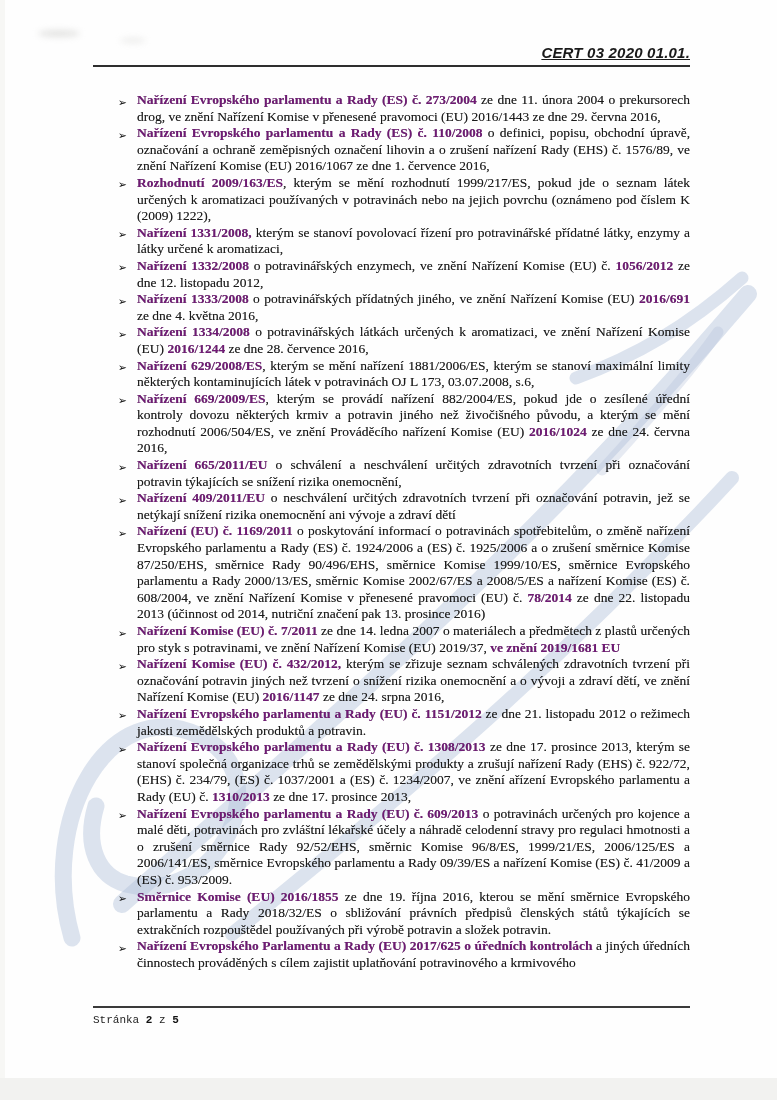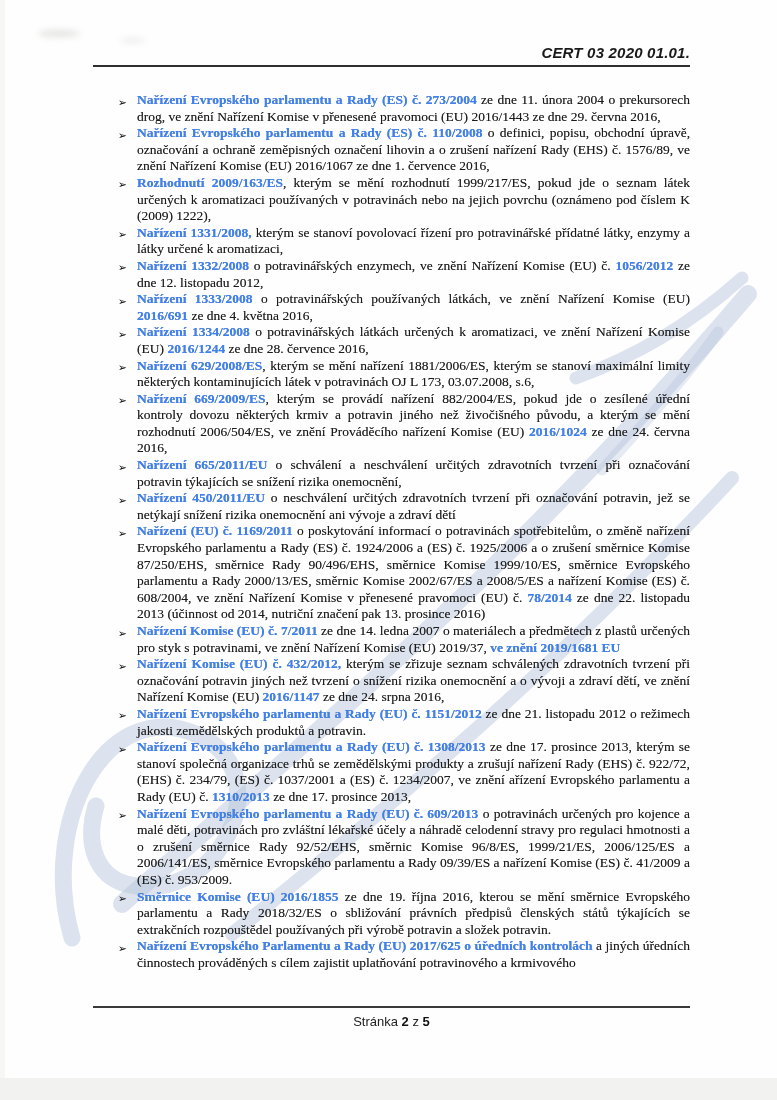--- a/index.html
+++ b/index.html
@@ -24,44 +24,45 @@
 
   .header{
     position:absolute;top:44px;left:93px;width:597px;z-index:2;
     text-align:right;
     font-family:"Liberation Sans",sans-serif;
     font-style:italic;font-weight:bold;
     font-size:15px;line-height:18px;color:#1a1a1a;
     border-bottom:2px solid #2e2e2e;
     padding-bottom:3px;
     letter-spacing:.2px;
+    text-decoration:underline;
   }
 
   .reg-list{
     position:absolute;top:92px;left:118px;width:572px;z-index:1;
     margin:0;padding:0;list-style:none;
     font-size:13.5px;line-height:16.6px;color:#1b1b1b;
     text-shadow:0 0 .4px rgba(0,0,0,.45);
   }
   .reg-list li{
     position:relative;padding-left:19px;text-align:justify;
   }
   .reg-list .marker{
     position:absolute;left:0;top:1.5px;
     font-family:"DejaVu Sans",sans-serif;
     font-size:10.5px;color:#1b1b1b;
   }
-  .reg-list b{font-weight:bold;color:#3b82f6;}
+  .reg-list b{font-weight:bold;color:#701a75;}
 
   .footer{
     position:absolute;top:1006px;left:93px;width:597px;z-index:2;
     border-top:2px solid #3a3a3a;
-    text-align:center;
-    font-family:Liberation Sans, sans-serif;
-    font-size:13px;color:#222;
+    text-align:left;
+    font-family:Liberation Mono, monospace;
+    font-size:11px;color:#222;
     padding-top:6px;
   }
   .footer b{font-weight:bold;color:#111;}
 </style>
 </head>
 <body>
 
 <div class="page">
 
   <svg class="watermark" width="777" height="1100" viewBox="0 0 777 1100" xmlns="http://www.w3.org/2000/svg">
@@ -82,26 +83,26 @@
   <div class="header">
     <span>CERT 03 2020 01.01.</span>
   </div>
 
   <ul class="reg-list">
       <li><span class="marker">➢</span><span><b>Nařízení Evropského parlamentu a Rady (ES) č. 273/2004</b><span> ze dne 11. února 2004 o prekursorech drog, ve znění Nařízení Komise v přenesené pravomoci (EU) 2016/1443 ze dne 29. června 2016,</span></span></li>
       <li><span class="marker">➢</span><span><b>Nařízení Evropského parlamentu a Rady (ES) č. 110/2008</b><span> o definici, popisu, obchodní úpravě, označování a ochraně zeměpisných označení lihovin a o zrušení nařízení Rady (EHS) č. 1576/89, ve znění Nařízení Komise (EU) 2016/1067 ze dne 1. července 2016,</span></span></li>
       <li><span class="marker">➢</span><span><b>Rozhodnutí 2009/163/ES</b><span>, kterým se mění rozhodnutí 1999/217/ES, pokud jde o seznam látek určených k aromatizaci používaných v potravinách nebo na jejich povrchu (oznámeno pod číslem K (2009) 1222),</span></span></li>
       <li><span class="marker">➢</span><span><b>Nařízení 1331/2008,</b><span> kterým se stanoví povolovací řízení pro potravinářské přídatné látky, enzymy a látky určené k aromatizaci,</span></span></li>
       <li><span class="marker">➢</span><span><b>Nařízení 1332/2008</b><span> o potravinářských enzymech, ve znění Nařízení Komise (EU) č. </span><b>1056/2012</b><span> ze dne 12. listopadu 2012,</span></span></li>
-      <li><span class="marker">➢</span><span><b>Nařízení 1333/2008</b><span> o potravinářských používaných látkách, ve znění Nařízení Komise (EU) </span><b>2016/691</b><span> ze dne 4. května 2016,</span></span></li>
+      <li><span class="marker">➢</span><span><b>Nařízení 1333/2008</b><span> o potravinářských přídatných jiného, ve znění Nařízení Komise (EU) </span><b>2016/691</b><span> ze dne 4. května 2016,</span></span></li>
       <li><span class="marker">➢</span><span><b>Nařízení 1334/2008</b><span> o potravinářských látkách určených k aromatizaci, ve znění Nařízení Komise (EU) </span><b>2016/1244</b><span> ze dne 28. července 2016,</span></span></li>
       <li><span class="marker">➢</span><span><b>Nařízení 629/2008/ES</b><span>, kterým se mění nařízení 1881/2006/ES, kterým se stanoví maximální limity některých kontaminujících látek v potravinách OJ L 173, 03.07.2008, s.6,</span></span></li>
       <li><span class="marker">➢</span><span><b>Nařízení 669/2009/ES</b><span>, kterým se provádí nařízení 882/2004/ES, pokud jde o zesílené úřední kontroly dovozu některých krmiv a potravin jiného než živočišného původu, a kterým se mění rozhodnutí 2006/504/ES, ve znění Prováděcího nařízení Komise (EU) </span><b>2016/1024</b><span> ze dne 24. června 2016,</span></span></li>
       <li><span class="marker">➢</span><span><b>Nařízení 665/2011/EU</b><span> o schválení a neschválení určitých zdravotních tvrzení při označování potravin týkajících se snížení rizika onemocnění,</span></span></li>
-      <li><span class="marker">➢</span><span><b>Nařízení 450/2011/EU</b><span> o neschválení určitých zdravotních tvrzení při označování potravin, jež se netýkají snížení rizika onemocnění ani vývoje a zdraví dětí</span></span></li>
+      <li><span class="marker">➢</span><span><b>Nařízení 409/2011/EU</b><span> o neschválení určitých zdravotních tvrzení při označování potravin, jež se netýkají snížení rizika onemocnění ani vývoje a zdraví dětí</span></span></li>
       <li><span class="marker">➢</span><span><b>Nařízení (EU) č. 1169/2011</b><span> o poskytování informací o potravinách spotřebitelům, o změně nařízení Evropského parlamentu a Rady (ES) č. 1924/2006 a (ES) č. 1925/2006 a o zrušení směrnice Komise 87/250/EHS, směrnice Rady 90/496/EHS, směrnice Komise 1999/10/ES, směrnice Evropského parlamentu a Rady 2000/13/ES, směrnic Komise 2002/67/ES a 2008/5/ES a nařízení Komise (ES) č. 608/2004, ve znění Nařízení Komise v přenesené pravomoci (EU) č. </span><b>78/2014</b><span> ze dne 22. listopadu 2013 (účinnost od 2014, nutriční značení pak 13. prosince 2016)</span></span></li>
       <li><span class="marker">➢</span><span><b>Nařízení Komise (EU) č. 7/2011</b><span> ze dne 14. ledna 2007 o materiálech a předmětech z plastů určených pro styk s potravinami, ve znění Nařízení Komise (EU) 2019/37, </span><b>ve znění 2019/1681 EU</b></span></li>
       <li><span class="marker">➢</span><span><b>Nařízení Komise (EU) č. 432/2012,</b><span> kterým se zřizuje seznam schválených zdravotních tvrzení při označování potravin jiných než tvrzení o snížení rizika onemocnění a o vývoji a zdraví dětí, ve znění Nařízení Komise (EU) </span><b>2016/1147</b><span> ze dne 24. srpna 2016,</span></span></li>
       <li><span class="marker">➢</span><span><b>Nařízení Evropského parlamentu a Rady (EU) č. 1151/2012</b><span> ze dne 21. listopadu 2012 o režimech jakosti zemědělských produktů a potravin.</span></span></li>
       <li><span class="marker">➢</span><span><b>Nařízení Evropského parlamentu a Rady (EU) č. 1308/2013</b><span> ze dne 17. prosince 2013, kterým se stanoví společná organizace trhů se zemědělskými produkty a zrušují nařízení Rady (EHS) č. 922/72, (EHS) č. 234/79, (ES) č. 1037/2001 a (ES) č. 1234/2007, ve znění ařízení Evropského parlamentu a Rady (EU) č. </span><b>1310/2013</b><span> ze dne 17. prosince 2013,</span></span></li>
       <li><span class="marker">➢</span><span><b>Nařízení Evropského parlamentu a Rady (EU) č. 609/2013</b><span> o potravinách určených pro kojence a malé děti, potravinách pro zvláštní lékařské účely a náhradě celodenní stravy pro regulaci hmotnosti a o zrušení směrnice Rady 92/52/EHS, směrnic Komise 96/8/ES, 1999/21/ES, 2006/125/ES a 2006/141/ES, směrnice Evropského parlamentu a Rady 09/39/ES a nařízení Komise (ES) č. 41/2009 a (ES) č. 953/2009.</span></span></li>
       <li><span class="marker">➢</span><span><b>Směrnice Komise (EU) 2016/1855</b><span> ze dne 19. října 2016, kterou se mění směrnice Evropského parlamentu a Rady 2018/32/ES o sbližování právních předpisů členských států týkajících se extrakčních rozpouštědel používaných při výrobě potravin a složek potravin.</span></span></li>
       <li><span class="marker">➢</span><span><b>Nařízení Evropského Parlamentu a Rady (EU) 2017/625 o úředních kontrolách</b><span> a jiných úředních činnostech prováděných s cílem zajistit uplatňování potravinového a krmivového</span></span></li>
     </ul>
 

